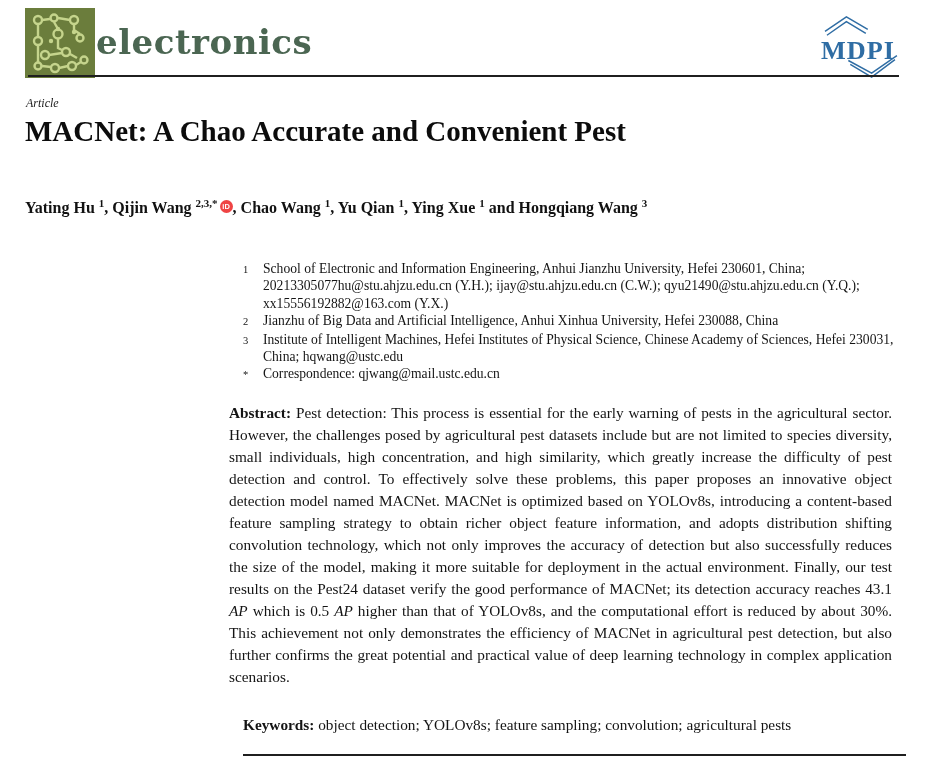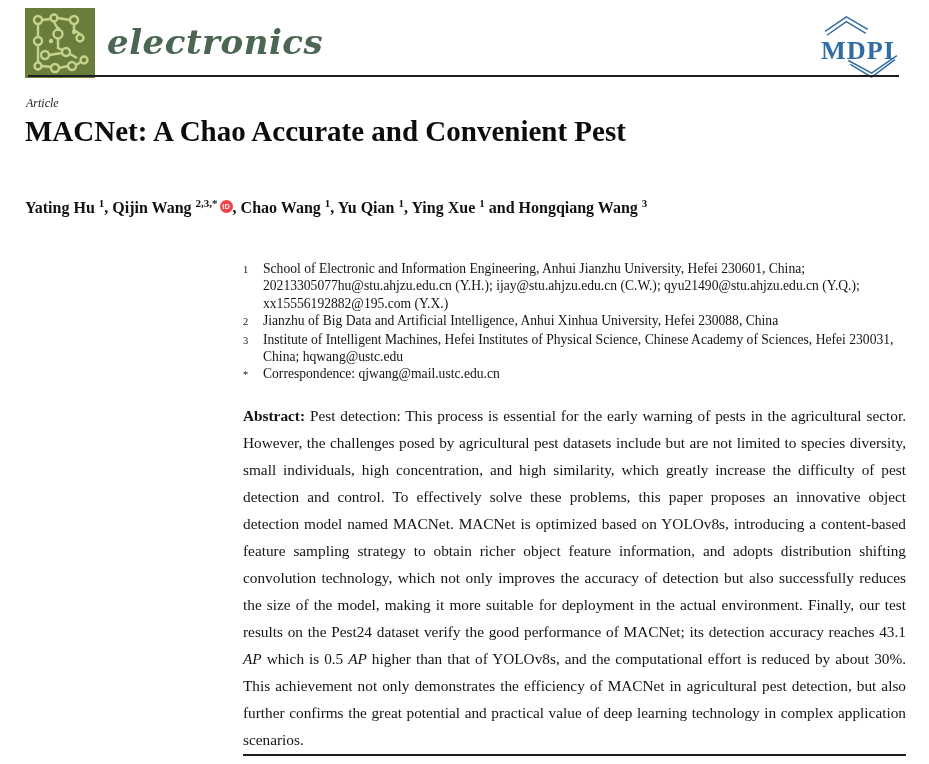--- a/index.html
+++ b/index.html
@@ -17,26 +17,24 @@
   .journal-logo {
     position: absolute;
     left: 25px; top: 8px;
     width: 70px; height: 70px;
     display: block;
   }
   .wordmark {
     position: absolute;
     left: 96px; top: 22px;
     font-family: "DejaVu Serif", serif;
-    font-style: italic;
     font-weight: 700;
     font-size: 34px;
     color: #4b6652;
     letter-spacing: 0.5px;
-    padding-left: 11px;
   }
   .mdpi-logo {
     position: absolute;
     left: 812px; top: 10px;
     width: 95px; height: 68px;
     display: block;
   }
   .mdpi-text {
     font-family: "Liberation Serif", serif;
     font-weight: 700;
@@ -109,24 +107,24 @@
   .aff-marker {
     width: 20px;
     flex: 0 0 20px;
     font-size: 10.5px;
     padding-top: 1px;
   }
   .aff-text { flex: 1; }
 
   .abstract {
     position: absolute;
-    left: 243px; top: 402px;
+    left: 229px; top: 402px;
     width: 663px;
     font-size: 15.3px;
-    line-height: 27px;
+    line-height: 22px;
     text-align: justify;
     color: #141414;
     margin: 0;
   }
   .bold { font-weight: 700; }
   .italic { font-style: italic; }
 
   .keywords {
     position: absolute;
     left: 243px; top: 716px;
@@ -198,34 +196,35 @@
 
   <div class="article-type">Article</div>
 
   <h1 class="title"><span>MACNet: A Chao Accurate and Convenient Pest</span><br></h1>
 
   <div class="authors"><span>Yating Hu</span> <sup class="author-sup">1</sup>, <span>Qijin Wang</span> <sup class="author-sup">2,3,*</sup><span class="orcid">iD</span>, <span>Chao Wang</span> <sup class="author-sup">1</sup>, <span>Yu Qian</span> <sup class="author-sup">1</sup>, <span>Ying Xue</span> <sup class="author-sup">1</sup> and <span>Hongqiang Wang</span> <sup class="author-sup">3</sup></div>
 
   <div class="affiliations">
     <div class="aff-row">
       <span class="aff-marker">1</span>
-      <span class="aff-text">School of Electronic and Information Engineering, Anhui Jianzhu University, Hefei 230601, China; 20213305077hu@stu.ahjzu.edu.cn (Y.H.); ijay@stu.ahjzu.edu.cn (C.W.); qyu21490@stu.ahjzu.edu.cn (Y.Q.); xx15556192882@195.com (Y.X.)</span>
+      <span class="aff-text">School of Electronic and Information Engineering, Anhui Jianzhu University, Hefei 230601, China; 20213305077hu@stu.ahjzu.edu.cn (Y.H.); ijay@stu.ahjzu.edu.cn (C.W.); qyu21490@stu.ahjzu.edu.cn (Y.Q.); xx15556192882@163.com (Y.X.)</span>
     </div>
     <div class="aff-row">
       <span class="aff-marker">2</span>
       <span class="aff-text">Jianzhu of Big Data and Artificial Intelligence, Anhui Xinhua University, Hefei 230088, China</span>
     </div>
     <div class="aff-row">
       <span class="aff-marker">3</span>
       <span class="aff-text">Institute of Intelligent Machines, Hefei Institutes of Physical Science, Chinese Academy of Sciences, Hefei 230031, China; hqwang@ustc.edu</span>
     </div>
     <div class="aff-row">
       <span class="aff-marker">*</span>
       <span class="aff-text">Correspondence: qjwang@mail.ustc.edu.cn</span>
     </div>
   </div>
 
   <p class="abstract"><span class="bold">Abstract:</span><span> Pest detection: This process is essential for the early warning of pests in the agricultural sector. However, the challenges posed by agricultural pest datasets include but are not limited to species diversity, small individuals, high concentration, and high similarity, which greatly increase the difficulty of pest detection and control. To effectively solve these problems, this paper proposes an innovative object detection model named MACNet. MACNet is optimized based on YOLOv8s, introducing a content-based feature sampling strategy to obtain richer object feature information, and adopts distribution shifting convolution technology, which not only improves the accuracy of detection but also successfully reduces the size of the model, making it more suitable for deployment in the actual environment. Finally, our test results on the Pest24 dataset verify the good performance of MACNet; its detection accuracy reaches 43.1 </span><span class="italic">AP</span><span> which is 0.5 </span><span class="italic">AP</span><span> higher than that of YOLOv8s, and the computational effort is reduced by about 30%. This achievement not only demonstrates the efficiency of MACNet in agricultural pest detection, but also further confirms the great potential and practical value of deep learning technology in complex application scenarios.</span></p>
 
+  <p class="keywords"><span class="bold">Keywords:</span> <span>object detection; YOLOv8s; feature sampling; convolution; agricultural pests</span></p>
 
   <div class="bottom-rule"></div>
 
 </div>
 
 </body></html>

